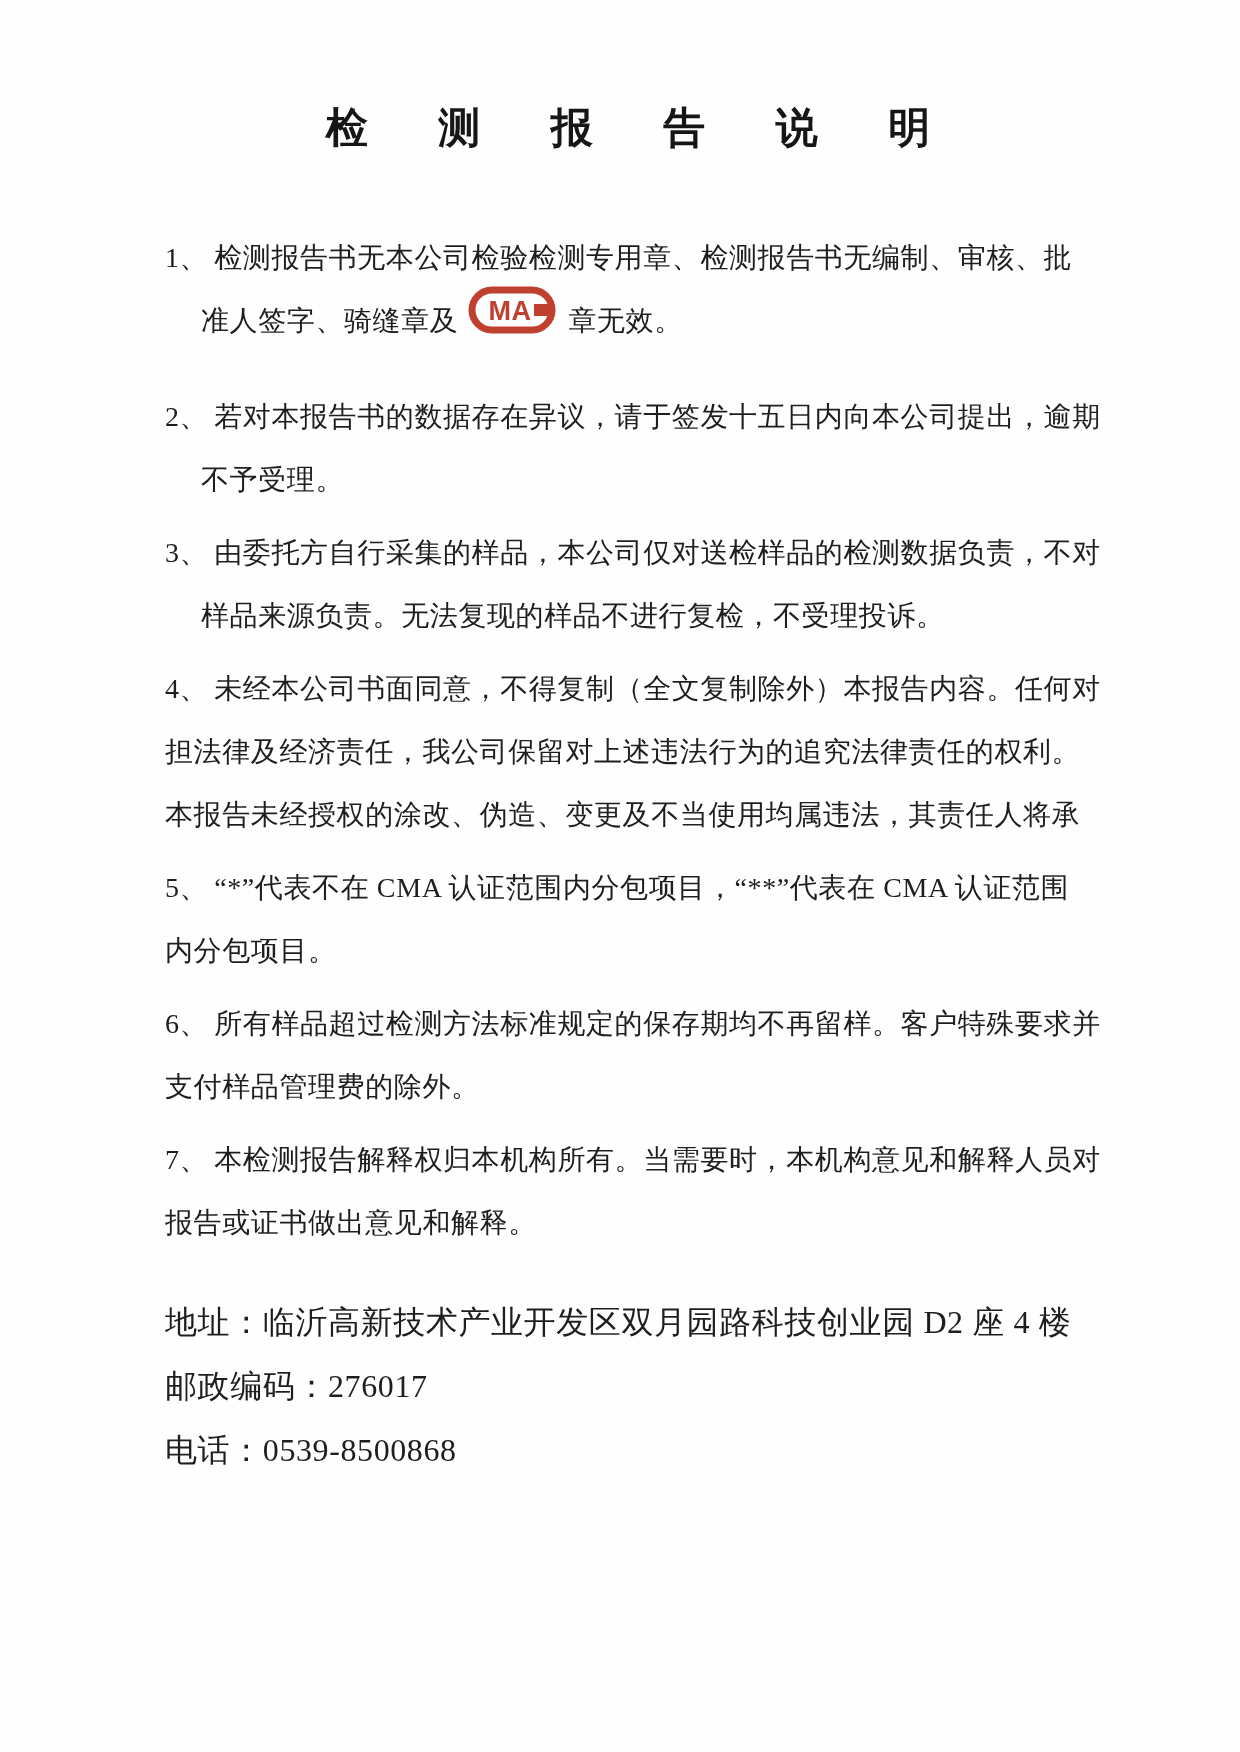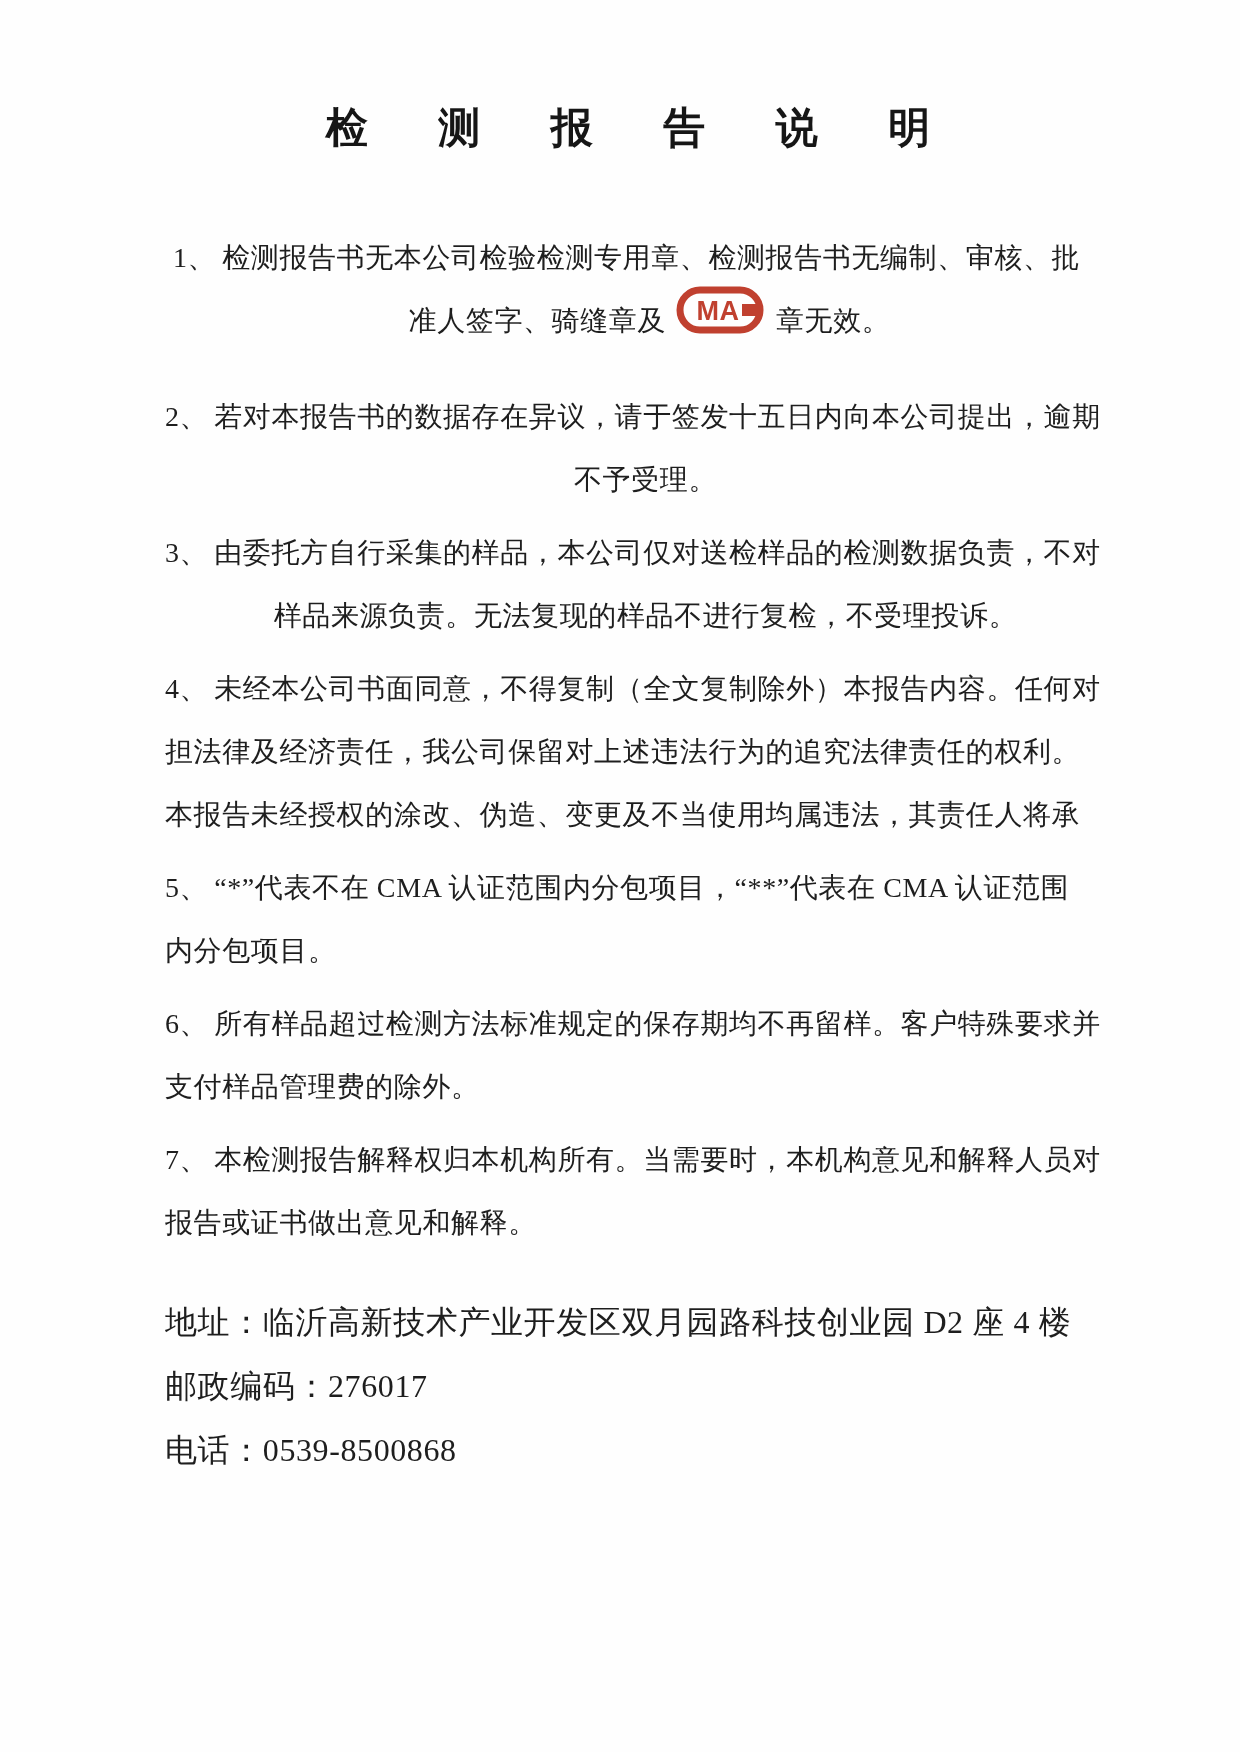--- a/index.html
+++ b/index.html
@@ -30,29 +30,29 @@
     text-indent: 30px;
     color: #161616;
   }
   .content {
     position: absolute;
     left: 165px;
     top: 226px;
     width: 925px;
   }
   .item { margin: 0 0 10px 0; }
-  .item.first-item { margin-bottom: 26px; margin-left: 8px; }
+  .item.first-item { margin-bottom: 26px; }
   .line {
     font-size: 28px;
     line-height: 63px;
     min-height: 63px;
     letter-spacing: 0.6px;
     white-space: nowrap;
   }
-  .line.hang { padding-left: 36px; text-align: center; }
+  .line.hang { padding-left: 36px; }
   .num { padding-right: 6px; }
   .cma {
     display: inline-block;
     vertical-align: middle;
     margin: 0 10px;
     position: relative;
     top: -3px;
   }
   .footer {
     position: absolute;

